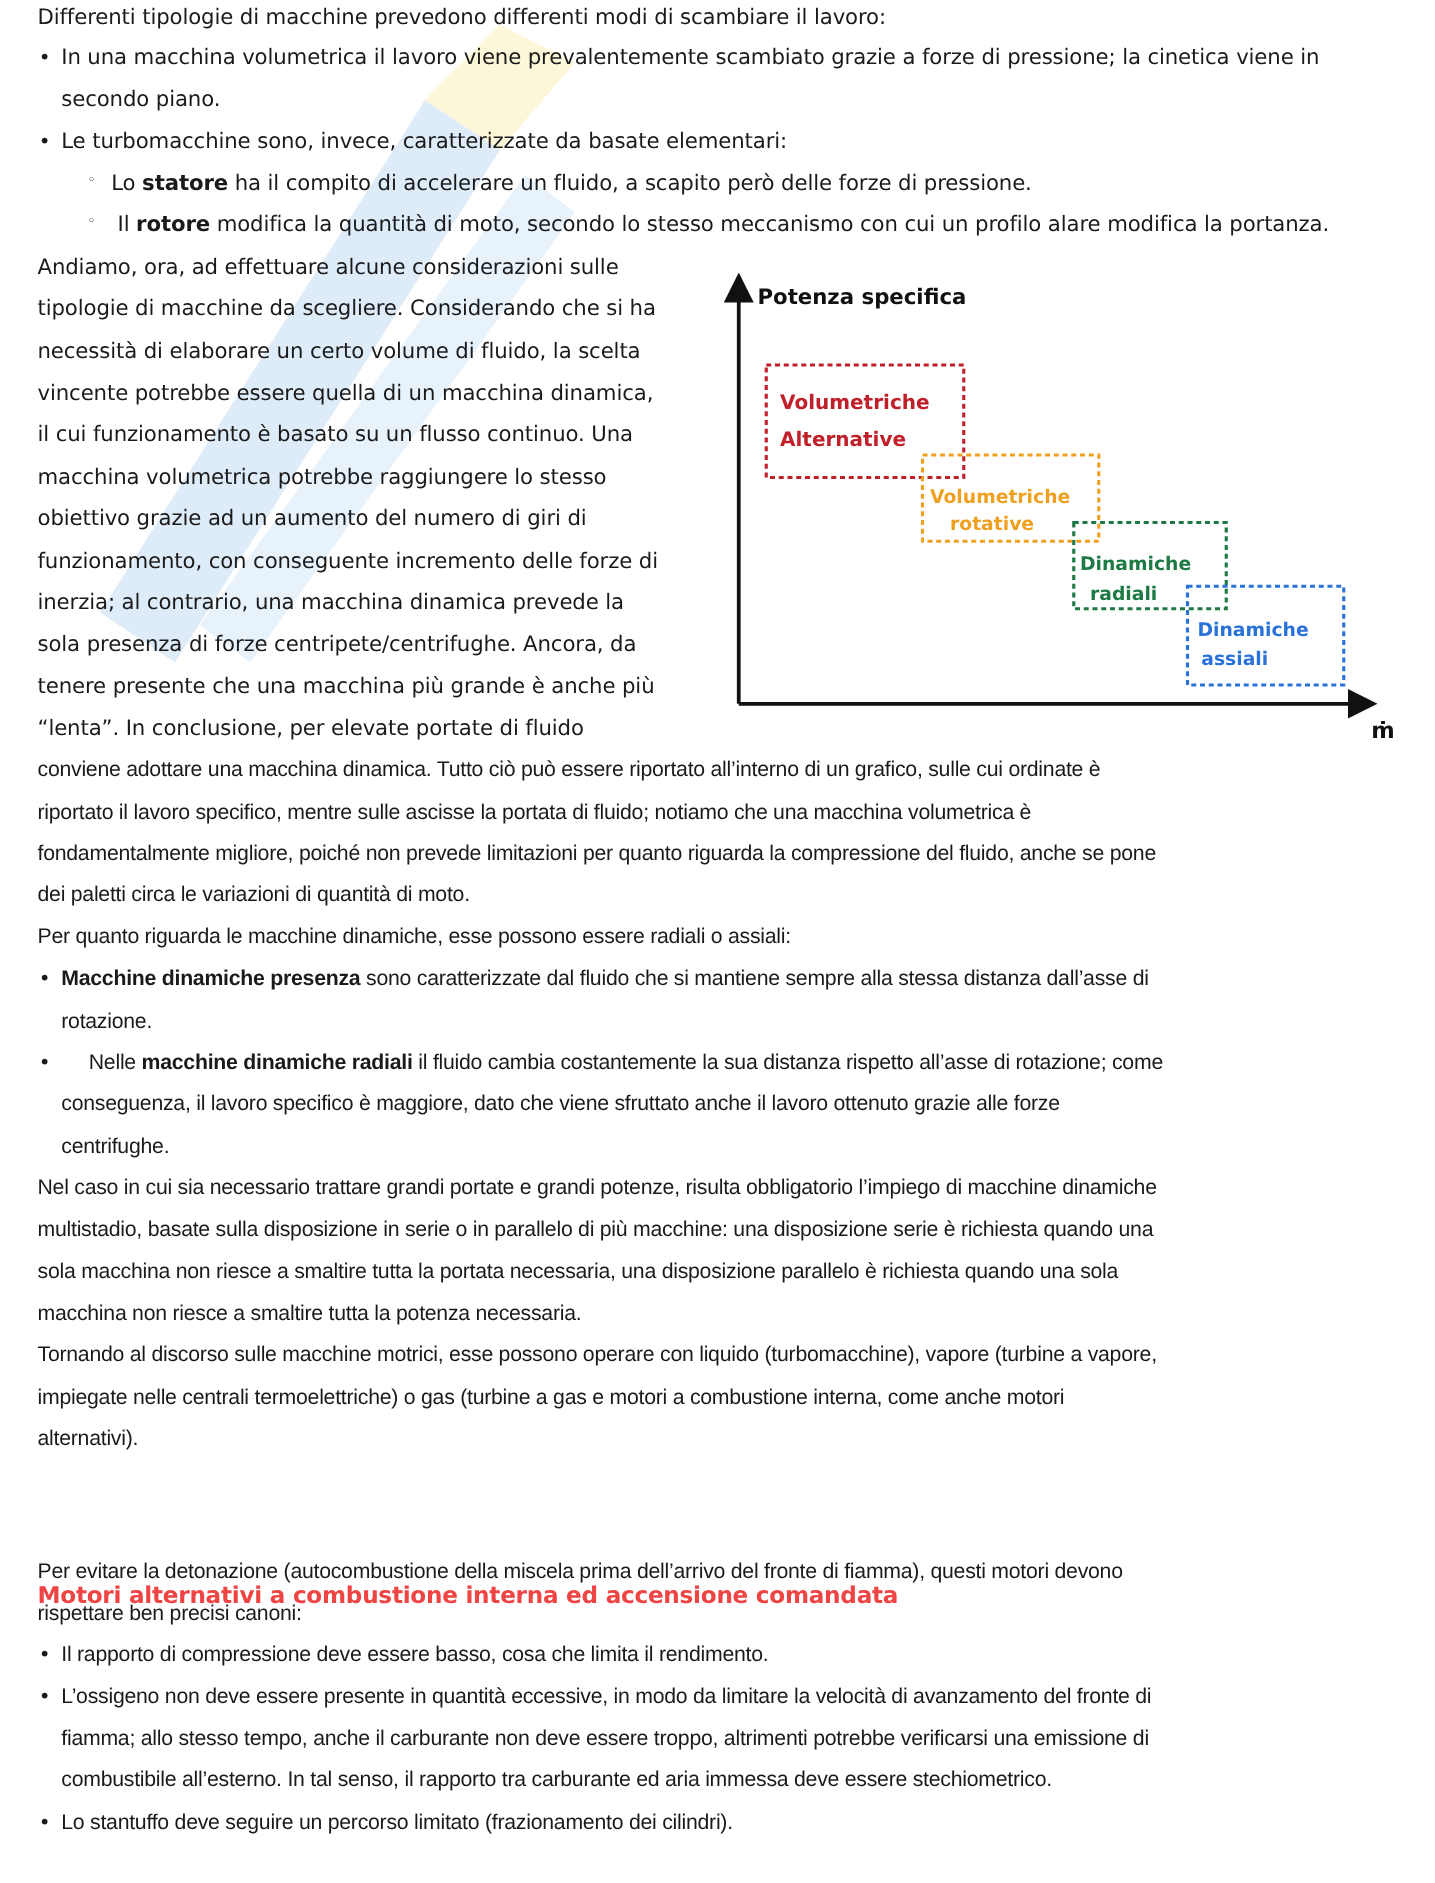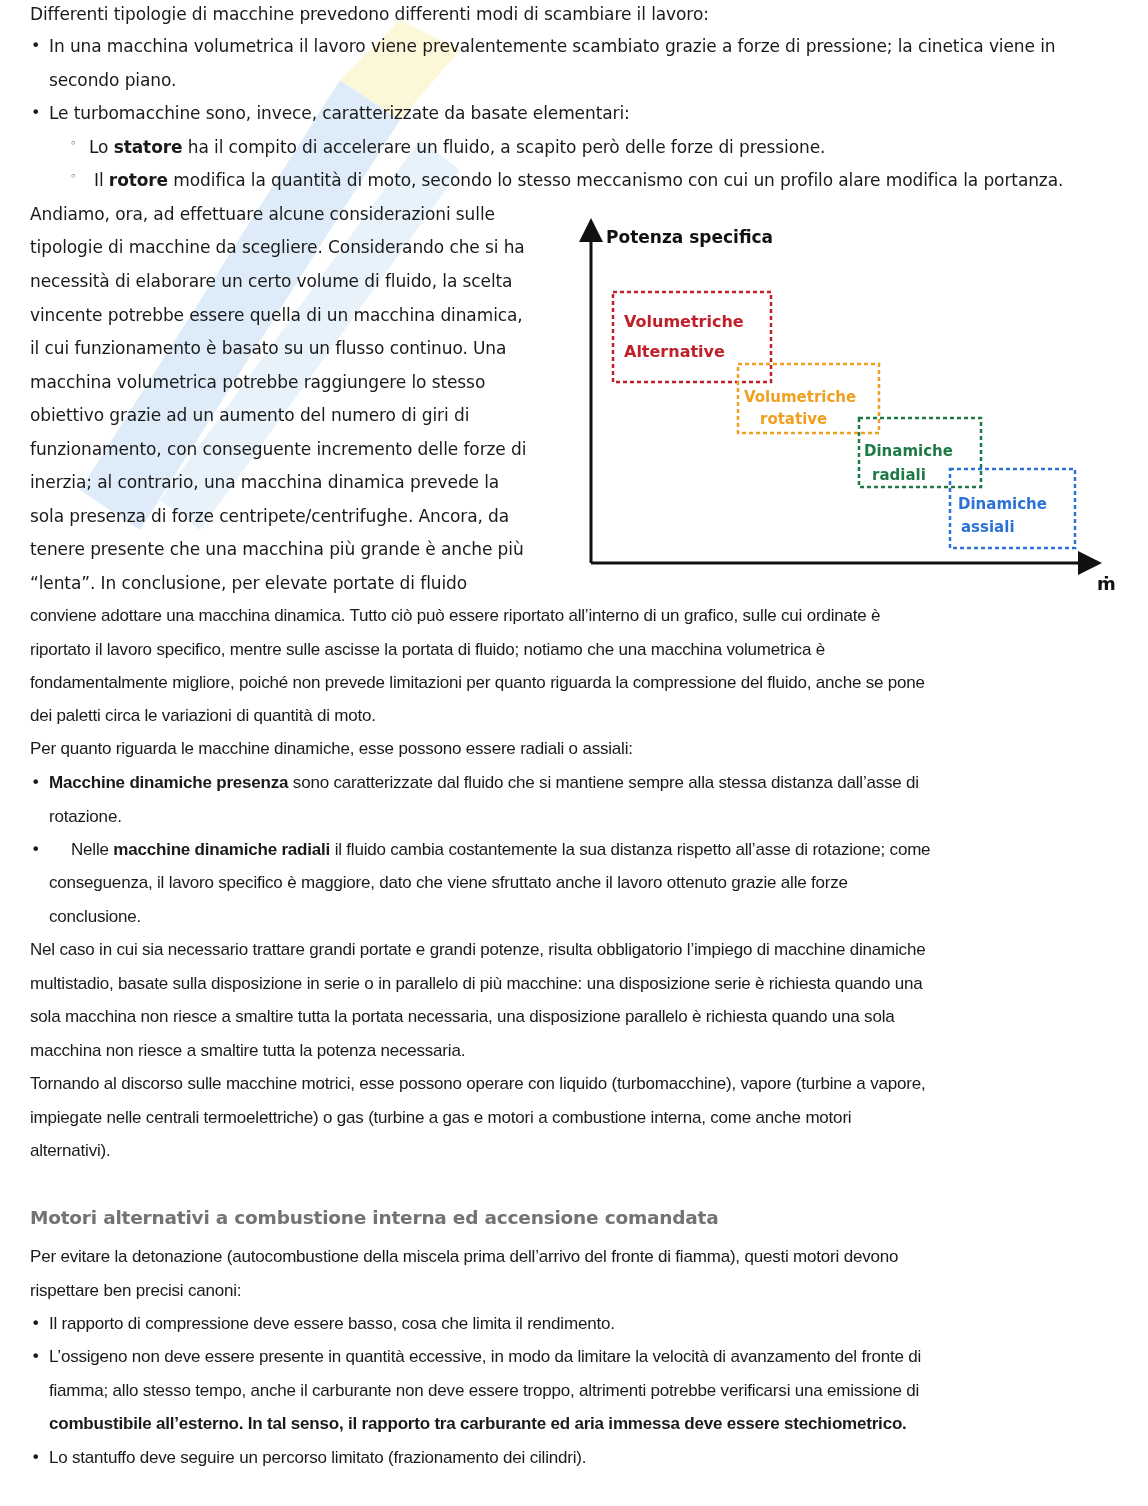--- a/index.html
+++ b/index.html
@@ -3,22 +3,22 @@
 <meta charset="utf-8">
 <style>
   html, body { margin: 0; padding: 0; background: #ffffff; }
   body { width: 1148px; height: 1506px; position: relative; overflow: hidden;
          font-family: "DejaVu Sans", sans-serif; color: #1a1a1a; }
   .page { position: absolute; left: 0; top: 0; width: 1148px; height: 1506px; }
   .line { position: absolute; left: 30px; font-size: 17px; line-height: 20px; white-space: nowrap; letter-spacing: -0.1px; }
   .narrow { font-family: "Liberation Sans", sans-serif; font-size: 17px; letter-spacing: -0.2px; transform-origin: left center; }
   .bullet { position: absolute; font-size: 16px; }
   .b { font-weight: bold; }
-  .heading { position: absolute; left: 30px; top: 1207px; font-family: "DejaVu Sans", sans-serif;
-             font-size: 18.5px; font-weight: bold; color: #737373; letter-spacing: -0.2px; white-space: nowrap; }
+  .heading { position: absolute; left: 30px; top: 1266px; font-family: "DejaVu Sans", sans-serif;
+             font-size: 18.5px; font-weight: bold; color: #ef4444; letter-spacing: -0.2px; white-space: nowrap; }
   .watermark { position: absolute; left: 40px; top: 20px; width: 520px; height: 520px; pointer-events: none; opacity: 0.16; }
   .chart { position: absolute; left: 560px; top: 210px; width: 560px; height: 390px; }
   .chart text { font-family: "DejaVu Sans", sans-serif; }
 </style>
 </head>
 <body>
 
 <div class="page">
 
   <svg class="watermark" viewBox="0 0 520 520">
@@ -103,21 +103,21 @@
   <div class="line narrow" style="left: 49px; top: 773px; display: inline-block;">
     <span class="b">Macchine dinamiche presenza</span><span> sono caratterizzate dal fluido che si mantiene sempre alla stessa distanza dall’asse di</span>
   </div>
   <div class="line narrow" style="left: 49px; top: 807px; display: inline-block;">rotazione.</div>
 
   <span class="bullet" style="left:31px; top:840px;">•</span>
   <div class="line narrow" style="left: 49px; top: 840px; display: inline-block; margin-left: 22px;">
     <span>Nelle </span><span class="b">macchine dinamiche radiali</span><span> il fluido cambia costantemente la sua distanza rispetto all’asse di rotazione; come</span>
   </div>
   <div class="line narrow" style="left: 49px; top: 873px; display: inline-block;">conseguenza, il lavoro specifico è maggiore, dato che viene sfruttato anche il lavoro ottenuto grazie alle forze</div>
-  <div class="line narrow" style="left: 49px; top: 907px; display: inline-block;">conclusione.</div>
+  <div class="line narrow" style="left: 49px; top: 907px; display: inline-block;">centrifughe.</div>
 
   <div class="line narrow" style="top: 940px; display: inline-block;">Nel caso in cui sia necessario trattare grandi portate e grandi potenze, risulta obbligatorio l’impiego di macchine dinamiche</div>
   <div class="line narrow" style="top: 974px; display: inline-block;">multistadio, basate sulla disposizione in serie o in parallelo di più macchine: una disposizione serie è richiesta quando una</div>
   <div class="line narrow" style="top: 1007px; display: inline-block;">sola macchina non riesce a smaltire tutta la portata necessaria, una disposizione parallelo è richiesta quando una sola</div>
   <div class="line narrow" style="top: 1041px; display: inline-block;">macchina non riesce a smaltire tutta la potenza necessaria.</div>
 
   <div class="line narrow" style="top: 1074px; display: inline-block;">Tornando al discorso sulle macchine motrici, esse possono operare con liquido (turbomacchine), vapore (turbine a vapore,</div>
   <div class="line narrow" style="top: 1108px; display: inline-block;">impiegate nelle centrali termoelettriche) o gas (turbine a gas e motori a combustione interna, come anche motori</div>
   <div class="line narrow" style="top: 1141px; display: inline-block;">alternativi).</div>
 
@@ -125,18 +125,18 @@
 
   <div class="line narrow" style="top: 1247px; display: inline-block;">Per evitare la detonazione (autocombustione della miscela prima dell’arrivo del fronte di fiamma), questi motori devono</div>
   <div class="line narrow" style="top: 1281px; display: inline-block;">rispettare ben precisi canoni:</div>
 
   <span class="bullet" style="left:31px; top:1314px;">•</span>
   <div class="line narrow" style="left: 49px; top: 1314px; display: inline-block;">Il rapporto di compressione deve essere basso, cosa che limita il rendimento.</div>
 
   <span class="bullet" style="left:31px; top:1347px;">•</span>
   <div class="line narrow" style="left: 49px; top: 1347px; display: inline-block;">L’ossigeno non deve essere presente in quantità eccessive, in modo da limitare la velocità di avanzamento del fronte di</div>
   <div class="line narrow" style="left: 49px; top: 1381px; display: inline-block;">fiamma; allo stesso tempo, anche il carburante non deve essere troppo, altrimenti potrebbe verificarsi una emissione di</div>
-  <div class="line narrow" style="left: 49px; top: 1414px; display: inline-block; font-weight: bold;">combustibile all’esterno. In tal senso, il rapporto tra carburante ed aria immessa deve essere stechiometrico.</div>
+  <div class="line narrow" style="left: 49px; top: 1414px; display: inline-block;">combustibile all’esterno. In tal senso, il rapporto tra carburante ed aria immessa deve essere stechiometrico.</div>
 
   <span class="bullet" style="left:31px; top:1448px;">•</span>
   <div class="line narrow" style="left: 49px; top: 1448px; display: inline-block;">Lo stantuffo deve seguire un percorso limitato (frazionamento dei cilindri).</div>
 
 </div>
 
 </body></html>

